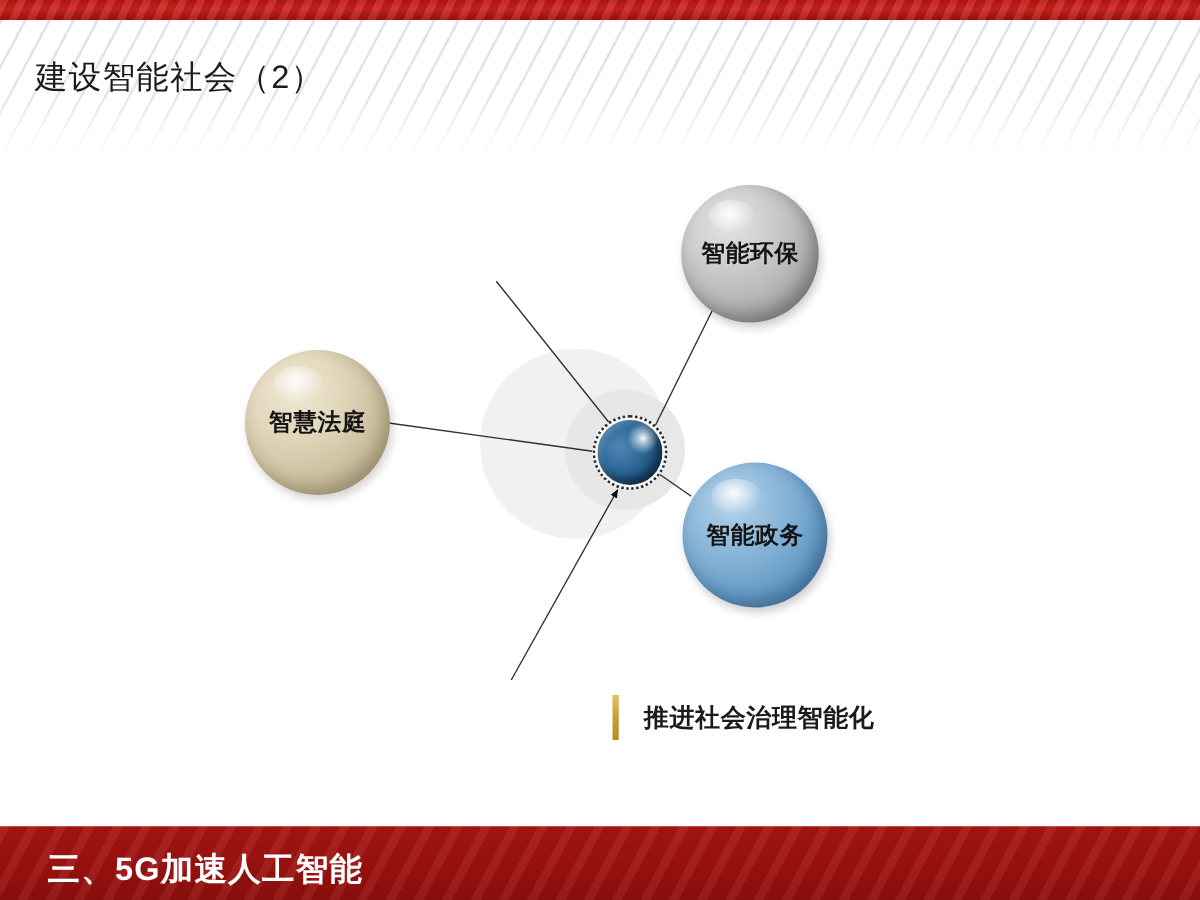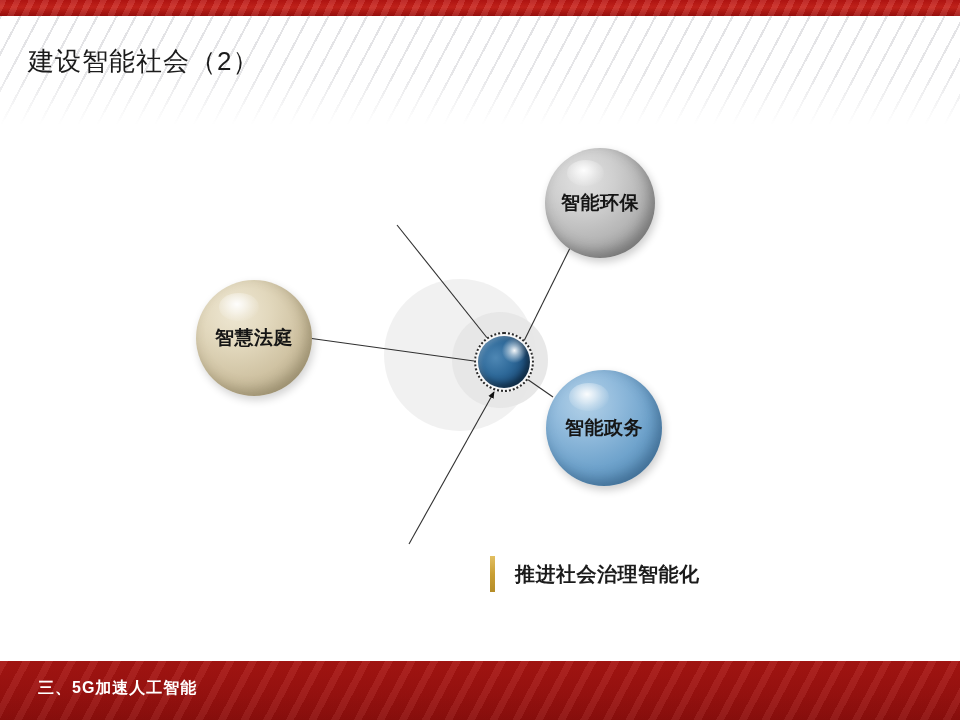--- a/index.html
+++ b/index.html
@@ -211,21 +211,21 @@
         rgba(255,255,255,0.055) 0px,
         rgba(255,255,255,0.055) 7px,
         rgba(0,0,0,0.05) 7px,
         rgba(0,0,0,0.05) 20px),
       linear-gradient(180deg, #a81512 0%, #9c1210 55%, #8d0f0d 100%);
   }
   .bottom-label {
     position: absolute;
     left: 38px;
     top: 678px;
-    font-size: 16px;
+    font-size: 26px;
     font-weight: bold;
     color: #ffffff;
     letter-spacing: 1px;
     white-space: nowrap;
   }
 </style>
 </head>
 <body>
 
 <div id="slide">

